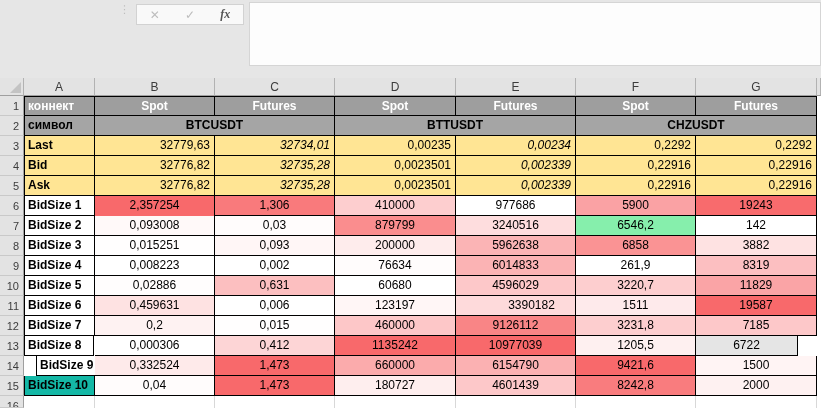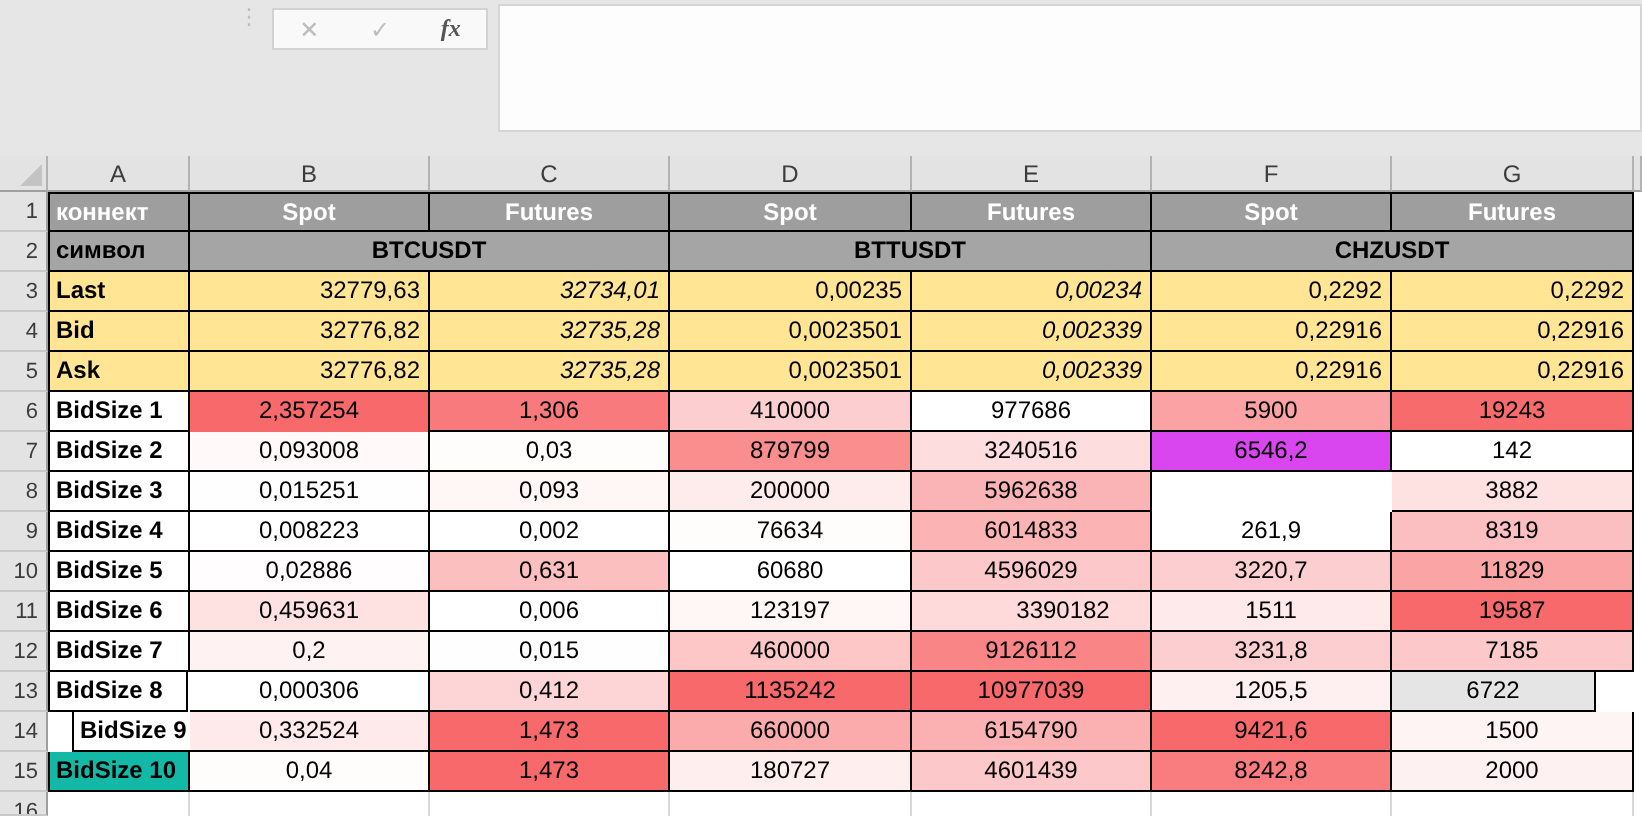--- a/index.html
+++ b/index.html
@@ -107,28 +107,29 @@
       <div class="tcell ctr" style="left: 335px; top: 118px; width: 121px; height: 20px; background: rgb(253, 206, 207);">410000</div>
       <div class="tcell ctr" style="left: 456px; top: 118px; width: 120px; height: 20px; background: rgb(255, 255, 255);">977686</div>
       <div class="tcell ctr" style="left: 576px; top: 118px; width: 120px; height: 20px; background: rgb(250, 162, 164);">5900</div>
       <div class="tcell ctr" style="left: 696px; top: 118px; width: 121px; height: 20px; background: rgb(248, 107, 109);">19243</div>
       <div class="rnum" style="left: 0px; top: 138px; width: 24px; height: 20px;">7</div>
       <div class="tcell lab" style="left: 24px; top: 138px; width: 71px; height: 20px; background: rgb(255, 255, 255);">BidSize 2</div>
       <div class="tcell ctr" style="left: 95px; top: 138px; width: 120px; height: 20px; background: rgb(255, 249, 249);">0,093008</div>
       <div class="tcell ctr" style="left: 215px; top: 138px; width: 120px; height: 20px; background: rgb(255, 252, 252);">0,03</div>
       <div class="tcell ctr" style="left: 335px; top: 138px; width: 121px; height: 20px; background: rgb(250, 141, 142);">879799</div>
       <div class="tcell ctr" style="left: 456px; top: 138px; width: 120px; height: 20px; background: rgb(254, 221, 222);">3240516</div>
-      <div class="tcell ctr" style="left: 576px; top: 138px; width: 120px; height: 20px; background: #d946ef;">6546,2</div>
+      <div class="tcell ctr" style="left: 576px; top: 138px; width: 120px; height: 20px; background: #86efac;">6546,2</div>
       <div class="tcell ctr" style="left: 696px; top: 138px; width: 121px; height: 20px; background: rgb(255, 255, 255);">142</div>
       <div class="rnum" style="left: 0px; top: 158px; width: 24px; height: 20px;">8</div>
       <div class="tcell lab" style="left: 24px; top: 158px; width: 71px; height: 20px; background: rgb(255, 255, 255);">BidSize 3</div>
       <div class="tcell ctr" style="left: 95px; top: 158px; width: 120px; height: 20px; background: rgb(255, 254, 254);">0,015251</div>
       <div class="tcell ctr" style="left: 215px; top: 158px; width: 120px; height: 20px; background: rgb(255, 246, 246);">0,093</div>
       <div class="tcell ctr" style="left: 335px; top: 158px; width: 121px; height: 20px; background: rgb(254, 236, 236);">200000</div>
       <div class="tcell ctr" style="left: 456px; top: 158px; width: 120px; height: 20px; background: rgb(251, 180, 181);">5962638</div>
+      <div class="tcell ctr" style="left: 576px; top: 158px; width: 120px; height: 20px; background: rgb(250, 147, 148);">6858</div>
       <div class="tcell ctr" style="left: 696px; top: 158px; width: 121px; height: 20px; background: rgb(254, 226, 226);">3882</div>
       <div class="rnum" style="left: 0px; top: 178px; width: 24px; height: 20px;">9</div>
       <div class="tcell lab" style="left: 24px; top: 178px; width: 71px; height: 20px; background: rgb(255, 255, 255);">BidSize 4</div>
       <div class="tcell ctr" style="left: 95px; top: 178px; width: 120px; height: 20px; background: rgb(255, 255, 255);">0,008223</div>
       <div class="tcell ctr" style="left: 215px; top: 178px; width: 120px; height: 20px; background: rgb(255, 255, 255);">0,002</div>
       <div class="tcell ctr" style="left: 335px; top: 178px; width: 121px; height: 20px; background: rgb(255, 252, 252);">76634</div>
       <div class="tcell ctr" style="left: 456px; top: 178px; width: 120px; height: 20px; background: rgb(251, 179, 180);">6014833</div>
       <div class="tcell ctr" style="left: 576px; top: 178px; width: 120px; height: 20px; background: rgb(255, 255, 255);">261,9</div>
       <div class="tcell ctr" style="left: 696px; top: 178px; width: 121px; height: 20px; background: rgb(252, 191, 193);">8319</div>
       <div class="rnum" style="left: 0px; top: 198px; width: 24px; height: 20px;">10</div>

